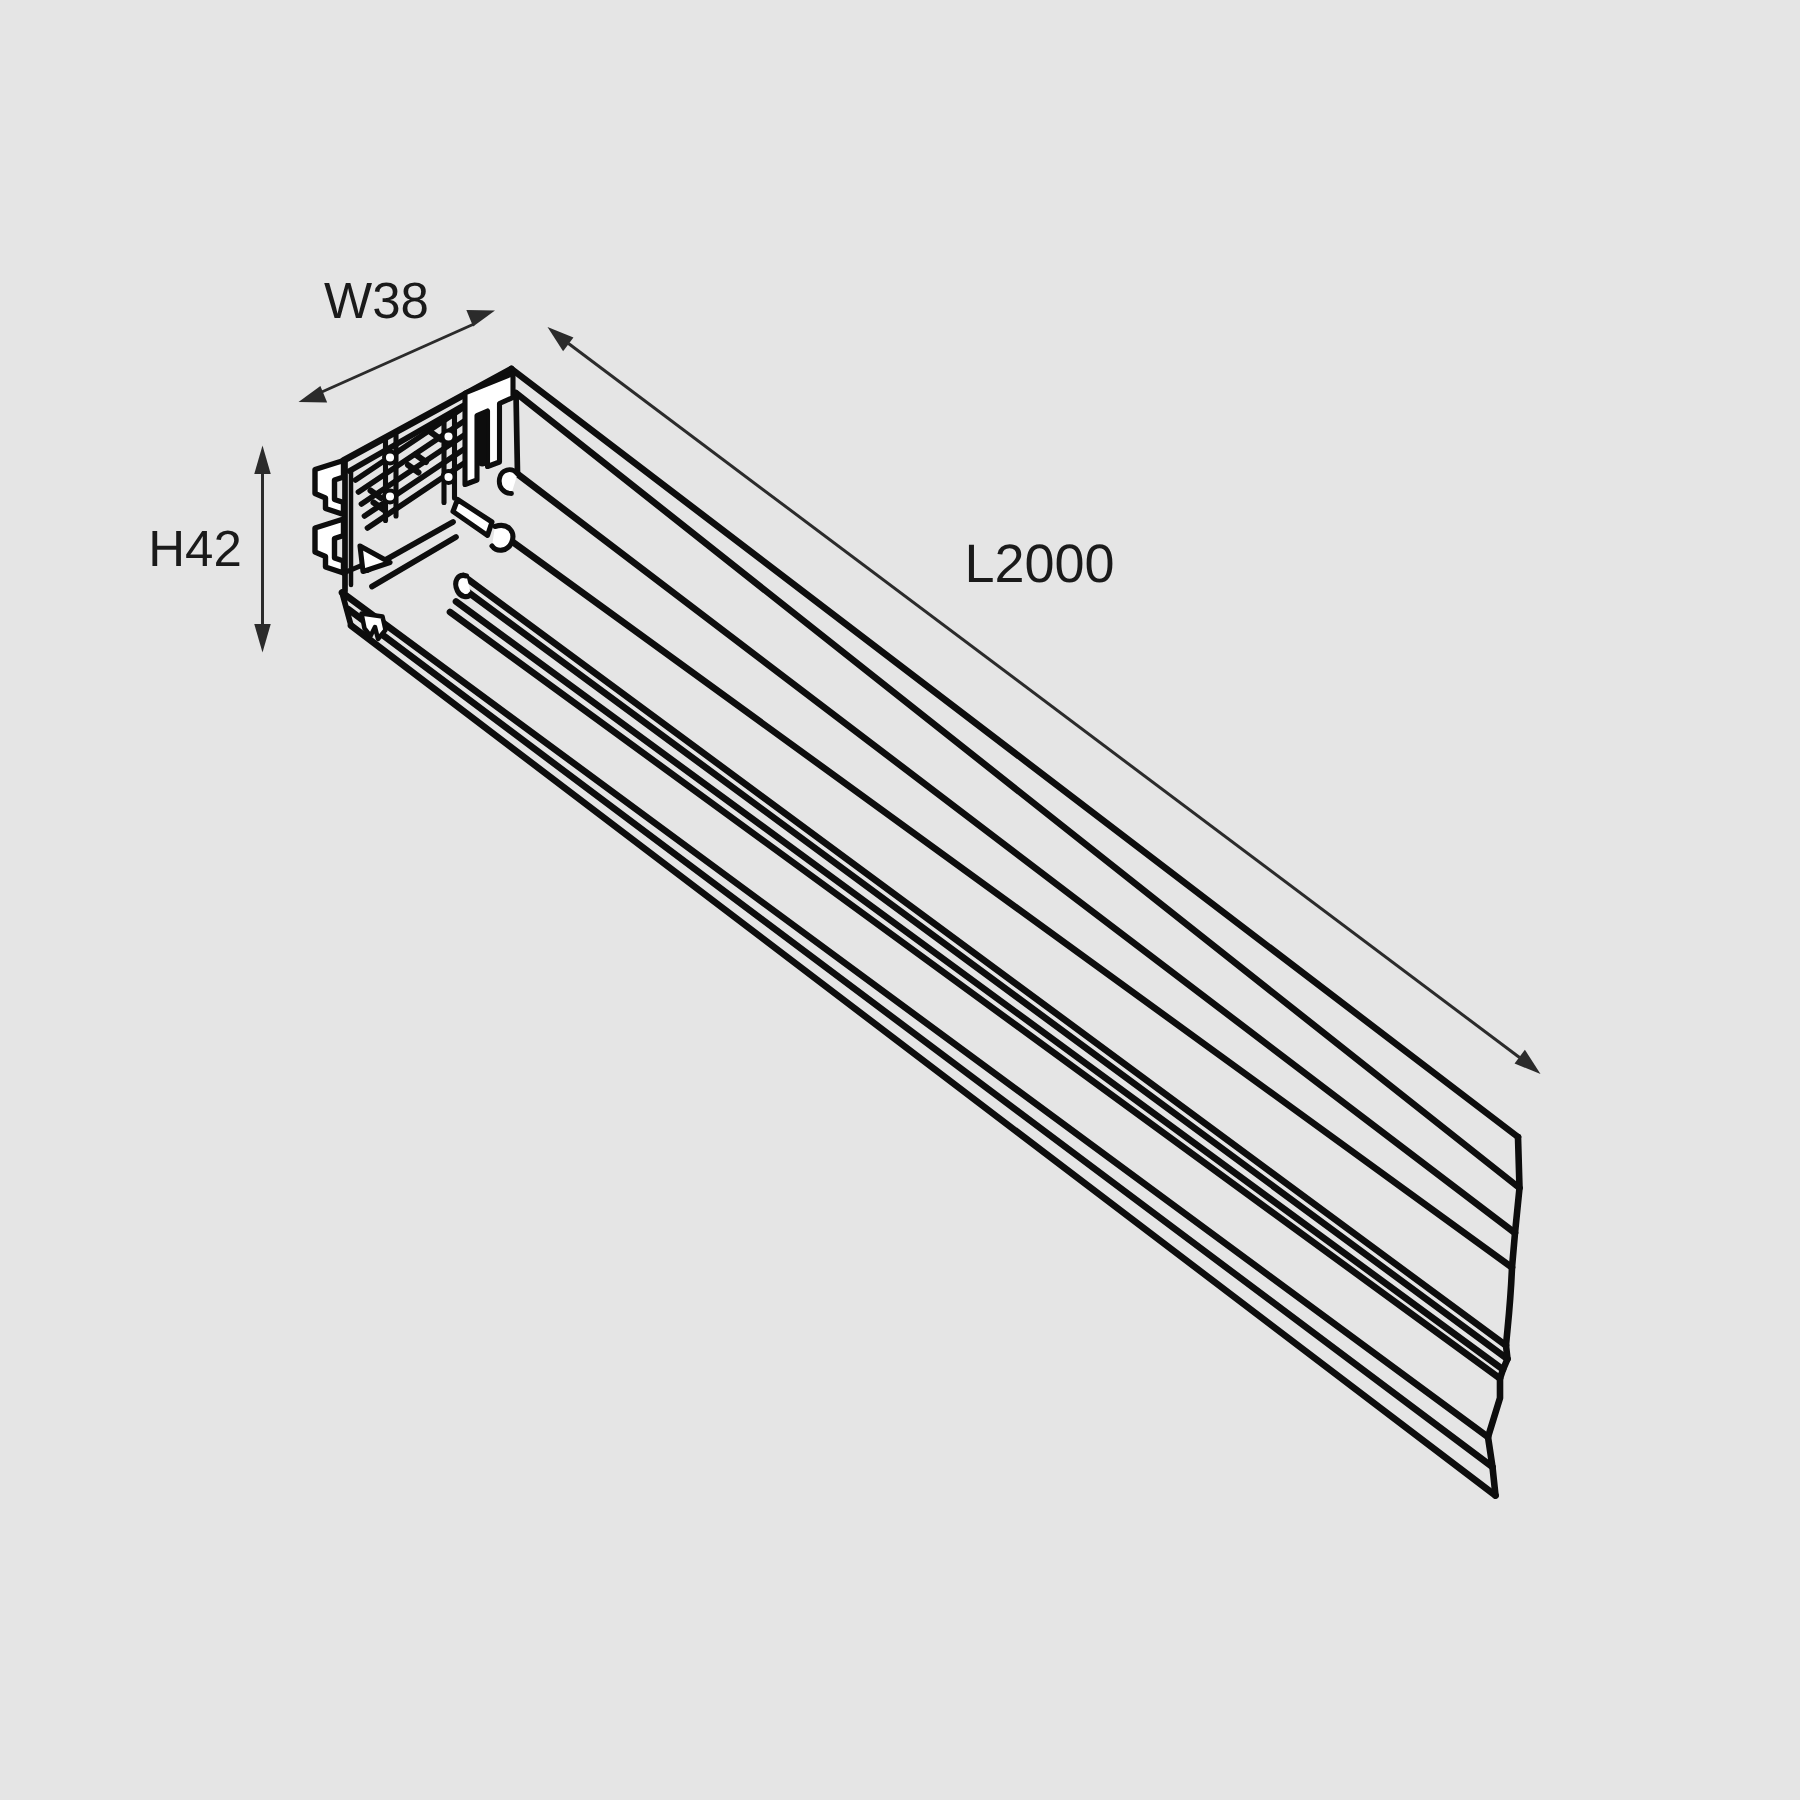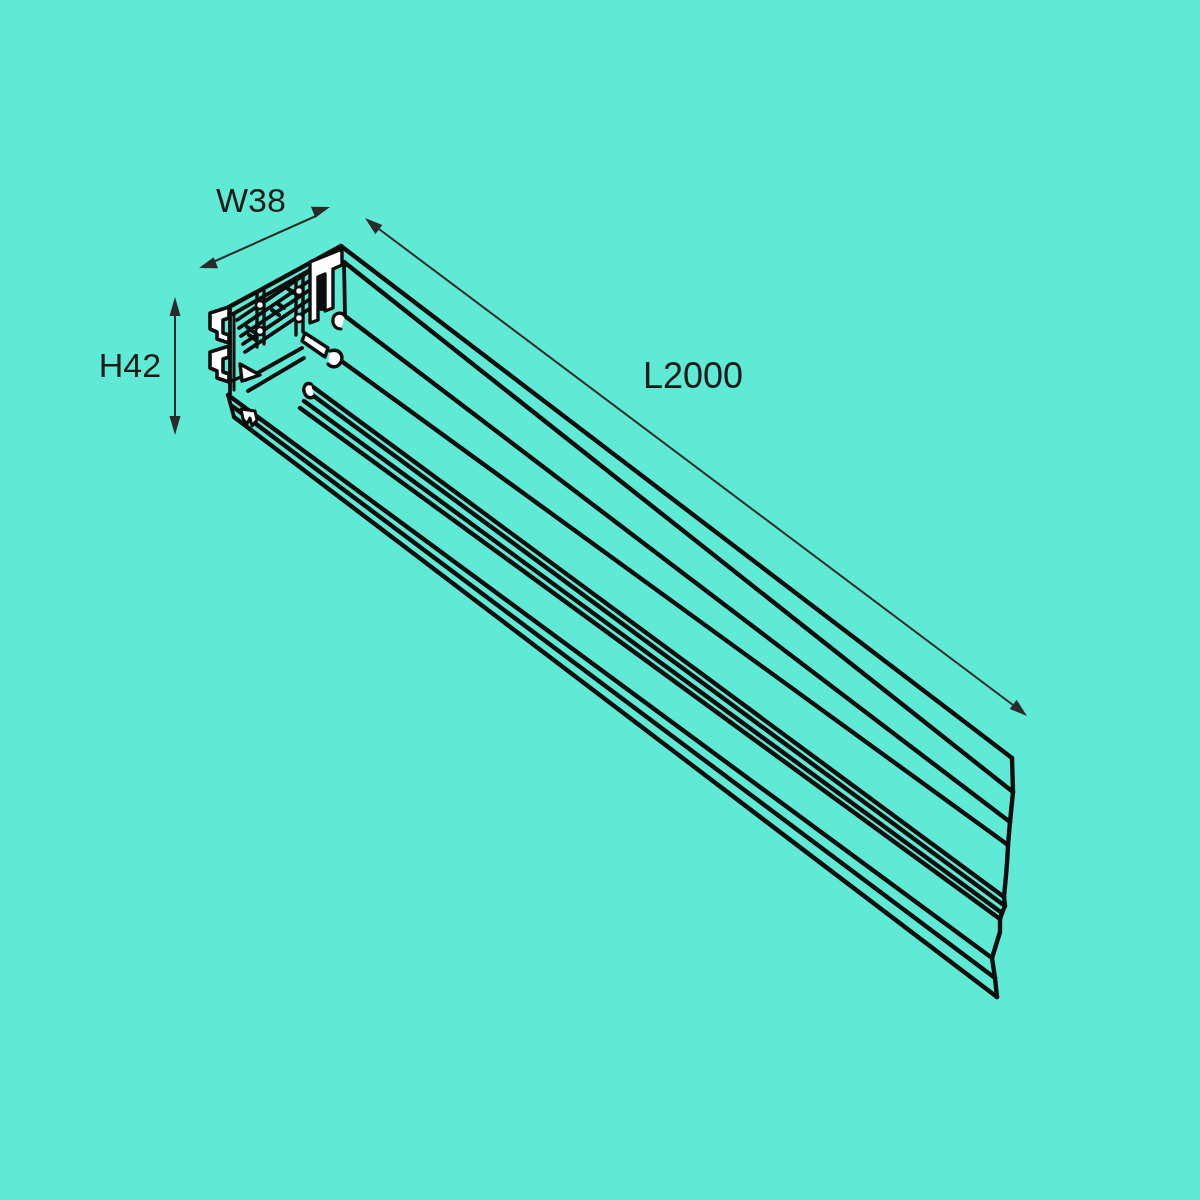--- a/index.html
+++ b/index.html
@@ -1,16 +1,16 @@
 <!DOCTYPE html>
 <html><head>
 <meta charset="utf-8">
 <style>
   html,body{margin:0;padding:0;background:#ffffff;width:1200px;height:1200px;}
-  .stage{position:relative;width:1200px;height:1200px;background:#5eead4;}
+  .stage{position:relative;width:1200px;height:1200px;background:#e5e5e5;}
   svg{display:block;}
   text{font-family:"Liberation Sans", sans-serif; fill:#1a1a1a;}
 </style>
 </head>
 <body>
 
 <div class="stage">
 <svg width="1200" height="1200" viewBox="0 0 1200 1200">
 
   <g stroke="#0d0d0d" stroke-width="4.4" stroke-linecap="round" fill="none">

